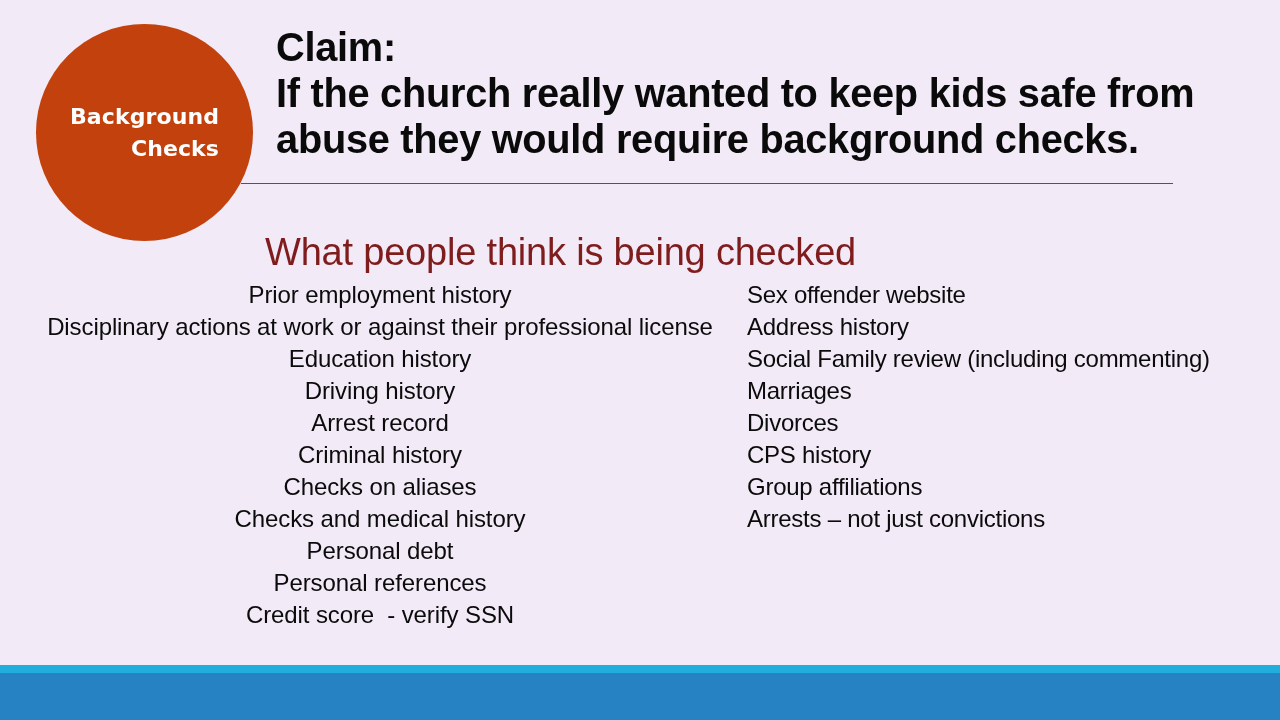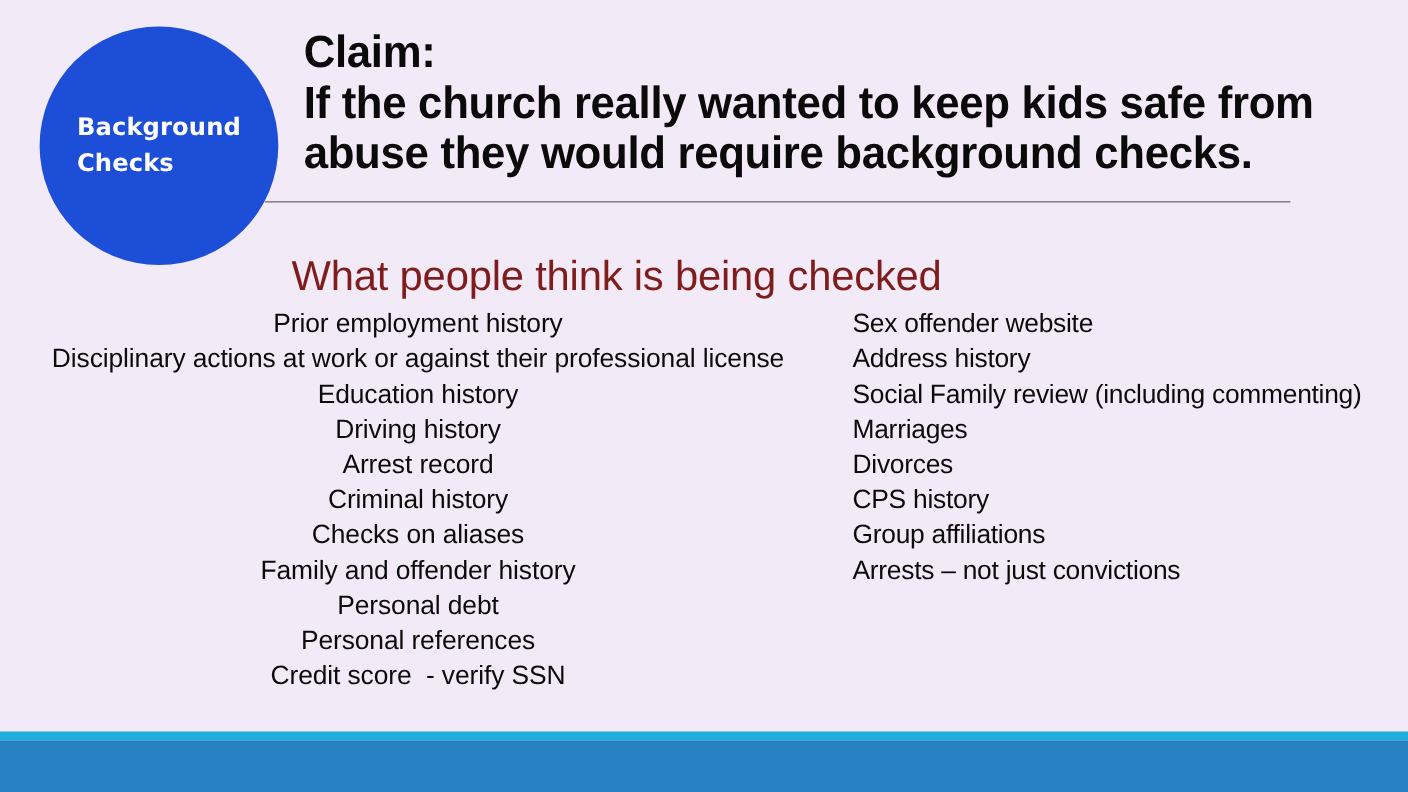--- a/index.html
+++ b/index.html
@@ -22,25 +22,25 @@
   }
 
   
   #badge-circle {
     position: absolute;
     left: 36px;
     top: 24px;
     width: 217px;
     height: 217px;
     border-radius: 50%;
-    background: #1d4ed8;
+    background: #c2410c;
     display: flex;
     align-items: center;
     justify-content: center;
-    text-align: left;
+    text-align: right;
   }
   #badge-label {
     color: #ffffff;
     font-family: "DejaVu Sans", sans-serif;
     font-weight: bold;
     font-size: 22px;
     line-height: 1.45;
     letter-spacing: 0.1px;
     white-space: pre-line;
     padding: 0 16px;
@@ -105,21 +105,20 @@
     color: #0b0b0b;
     white-space: pre;
     letter-spacing: -0.1px;
   }
   #list-left .check-item {
     font-family: "Liberation Sans Narrow", "Liberation Sans", sans-serif;
   }
   #list-right .check-item {
     font-family: "Liberation Sans", sans-serif;
     letter-spacing: -0.25px;
-    margin-left: 28px;
   }
 
   
   #bottom-accent-stripe {
     position: absolute;
     left: 0;
     top: 665px;
     width: 1280px;
     height: 8px;
     background: #22aedd;
@@ -154,21 +153,21 @@
   <div id="subtitle">What people think is being checked</div>
 
   <ul id="list-left" class="check-list">
       <li class="check-item">Prior employment history</li>
       <li class="check-item">Disciplinary actions at work or against their professional license</li>
       <li class="check-item">Education history</li>
       <li class="check-item">Driving history</li>
       <li class="check-item">Arrest record</li>
       <li class="check-item">Criminal history</li>
       <li class="check-item">Checks on aliases</li>
-      <li class="check-item">Family and offender history</li>
+      <li class="check-item">Checks and medical history</li>
       <li class="check-item">Personal debt</li>
       <li class="check-item">Personal references</li>
       <li class="check-item">Credit score  - verify SSN</li>
     </ul>
   <ul id="list-right" class="check-list">
       <li class="check-item">Sex offender website</li>
       <li class="check-item">Address history</li>
       <li class="check-item">Social Family review (including commenting)</li>
       <li class="check-item">Marriages</li>
       <li class="check-item">Divorces</li>

